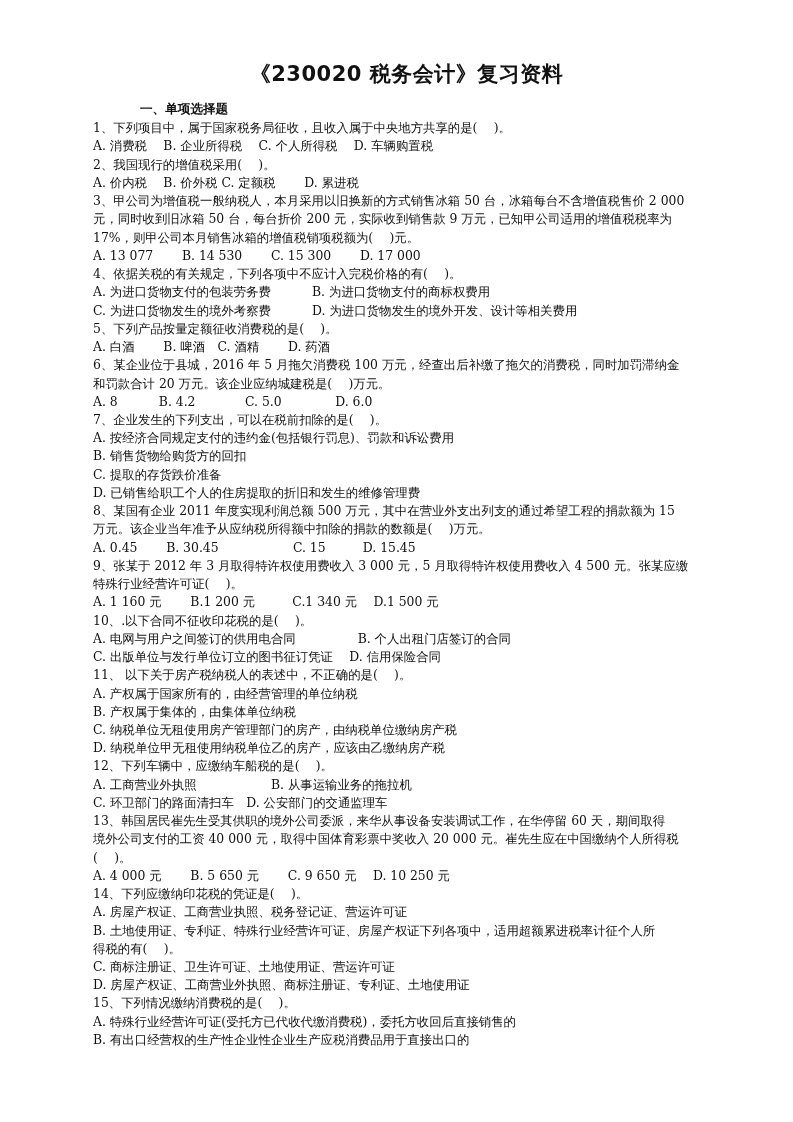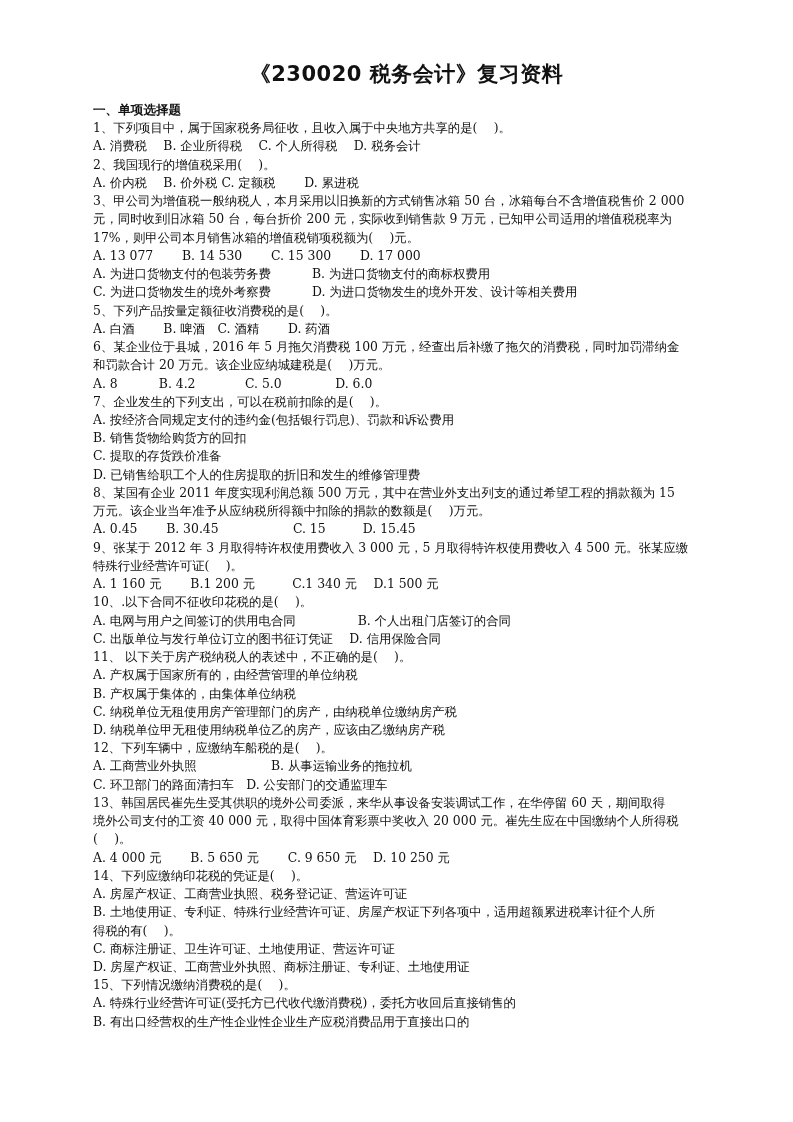--- a/index.html
+++ b/index.html
@@ -3,38 +3,39 @@
 <meta charset="utf-8">
 <style>
   html, body { margin: 0; padding: 0; background: #ffffff; }
   body { width: 793px; height: 1122px; position: relative; overflow: hidden;
          font-family: "DejaVu Serif", "Liberation Serif", serif; color: #111; }
   .title { position: absolute; left: 0; width: 793px; top: 60px; text-align: center;
            font-family: "DejaVu Sans", "Liberation Sans", sans-serif; font-weight: bold;
            font-size: 21px; letter-spacing: 0.5px; padding-left: 10px; }
   .content { position: absolute; left: 93px; top: 101px; width: 650px; }
   .line { height: 18.24px; line-height: 18.24px; font-size: 12.4px; white-space: pre; }
-  .heading { font-family: Liberation Serif, serif; font-weight: bold; font-size: 12.6px; }
+  .heading { font-family: Liberation Mono, monospace; font-weight: bold; font-size: 12.6px; margin-left: 47px; }
 </style>
 </head>
 <body>
 
 <div class="title">《230020 税务会计》复习资料</div>
 
 <div class="content">
   <div class="line heading">一、单项选择题</div>
   <div id="lines">
       <div class="line">1、下列项目中，属于国家税务局征收，且收入属于中央地方共享的是(　 )。</div>
-      <div class="line">A. 消费税　 B. 企业所得税　 C. 个人所得税　 D. 税务会计</div>
+      <div class="line">A. 消费税　 B. 企业所得税　 C. 个人所得税　 D. 车辆购置税</div>
       <div class="line">2、我国现行的增值税采用(　 )。</div>
       <div class="line">A. 价内税　 B. 价外税 C. 定额税　　 D. 累进税</div>
       <div class="line">3、甲公司为增值税一般纳税人，本月采用以旧换新的方式销售冰箱 50 台，冰箱每台不含增值税售价 2 000</div>
       <div class="line">元，同时收到旧冰箱 50 台，每台折价 200 元，实际收到销售款 9 万元，已知甲公司适用的增值税税率为</div>
       <div class="line">17%，则甲公司本月销售冰箱的增值税销项税额为(　 )元。</div>
       <div class="line">A. 13 077　　 B. 14 530　　 C. 15 300　　 D. 17 000</div>
+      <div class="line">4、依据关税的有关规定，下列各项中不应计入完税价格的有(　 )。</div>
       <div class="line">A. 为进口货物支付的包装劳务费　　　 B. 为进口货物支付的商标权费用</div>
       <div class="line">C. 为进口货物发生的境外考察费　　　 D. 为进口货物发生的境外开发、设计等相关费用</div>
       <div class="line">5、下列产品按量定额征收消费税的是(　 )。</div>
       <div class="line">A. 白酒　　 B. 啤酒　C. 酒精　　 D. 药酒</div>
       <div class="line">6、某企业位于县城，2016 年 5 月拖欠消费税 100 万元，经查出后补缴了拖欠的消费税，同时加罚滞纳金</div>
       <div class="line">和罚款合计 20 万元。该企业应纳城建税是(　 )万元。</div>
       <div class="line">A. 8　　　 B. 4.2　　　　C. 5.0　　　　 D. 6.0</div>
       <div class="line">7、企业发生的下列支出，可以在税前扣除的是(　 )。</div>
       <div class="line">A. 按经济合同规定支付的违约金(包括银行罚息)、罚款和诉讼费用</div>
       <div class="line">B. 销售货物给购货方的回扣</div>

